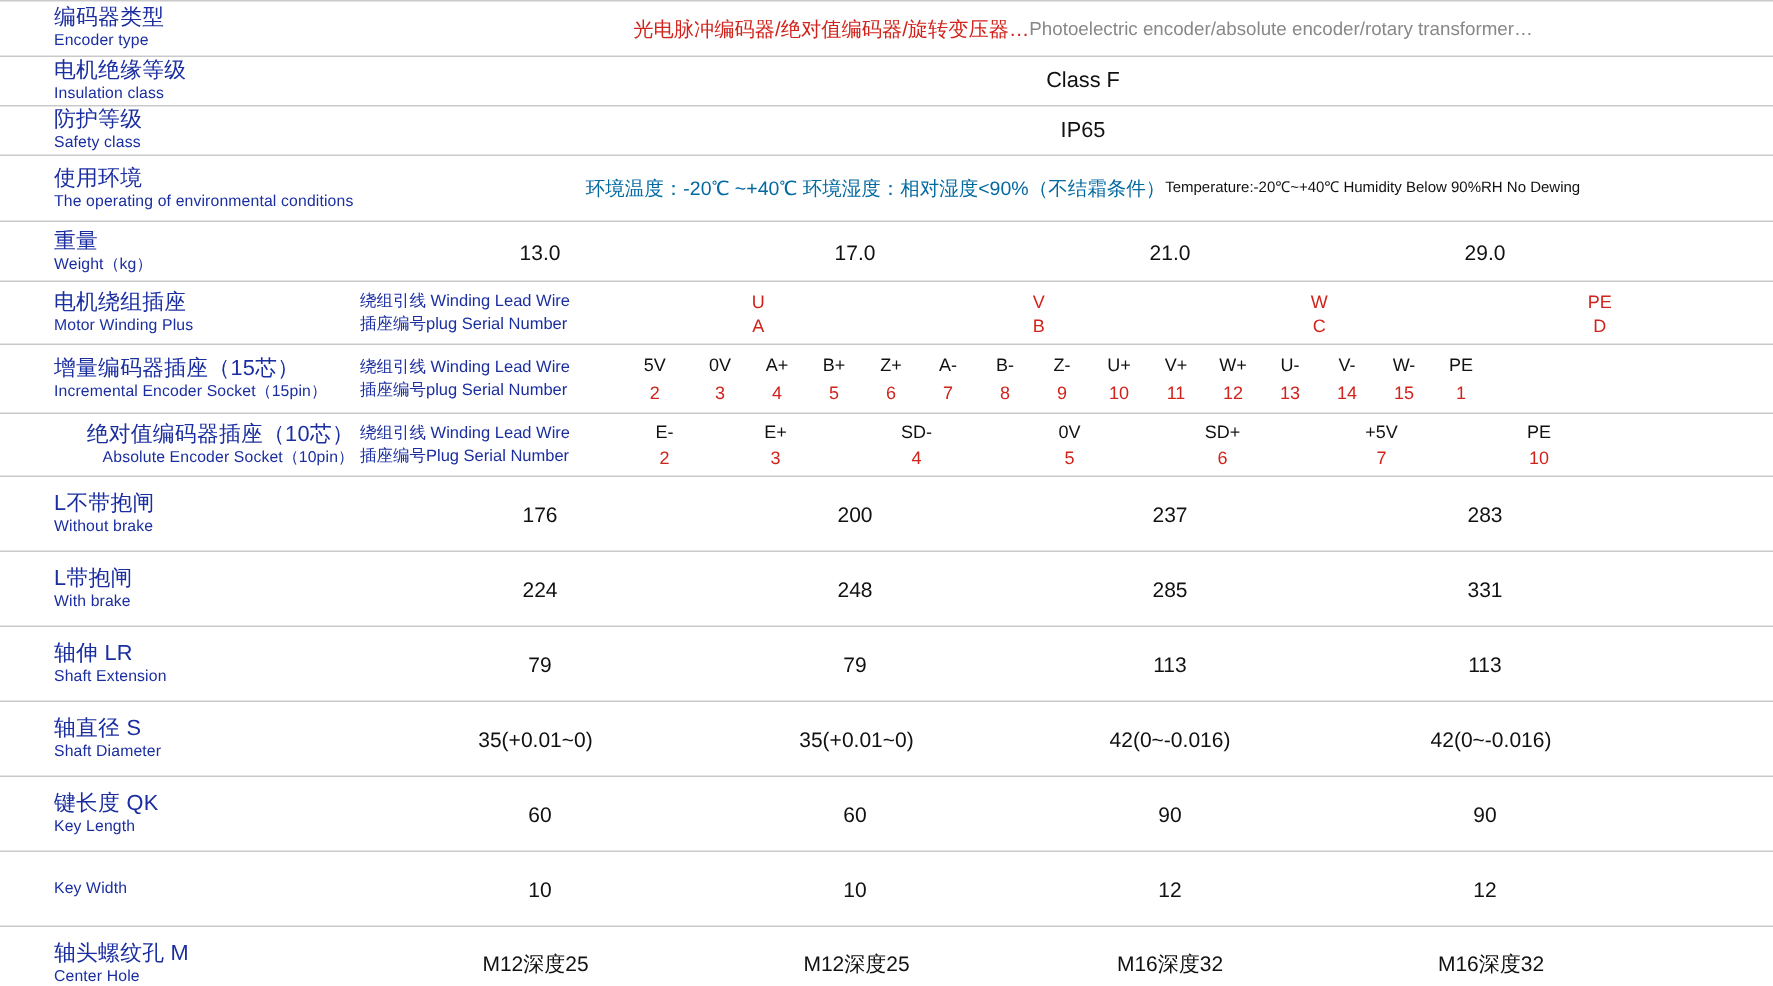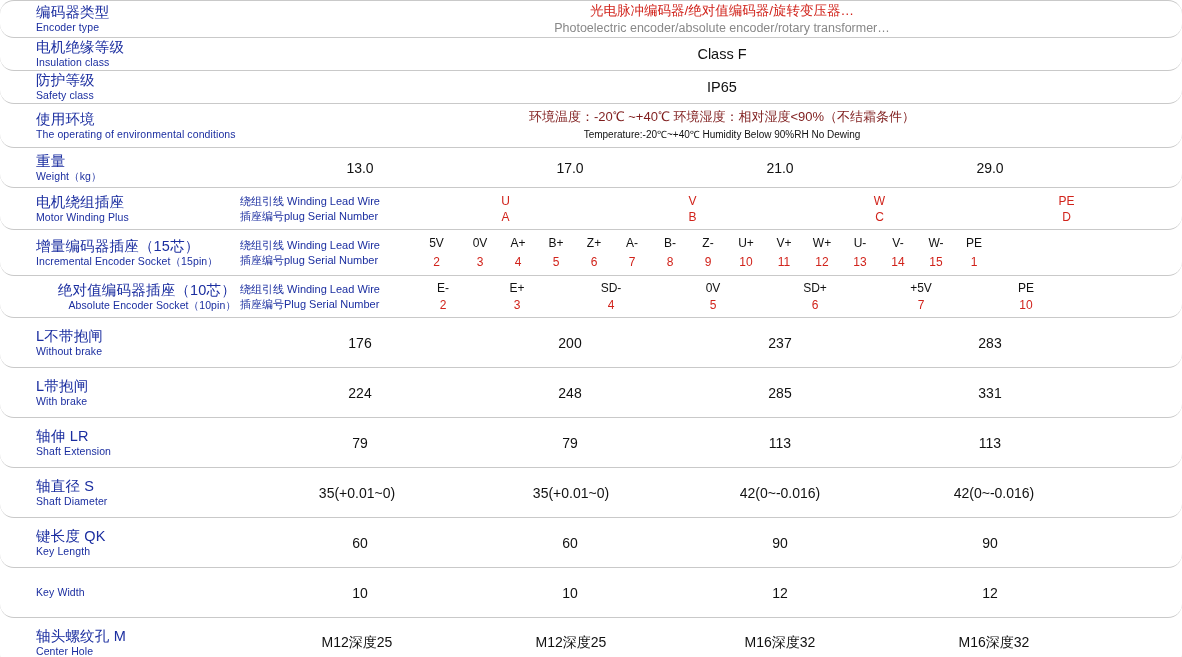--- a/index.html
+++ b/index.html
@@ -15,21 +15,20 @@
     height: 657px;
     background: #fff;
     overflow: hidden;
   }
   .row {
     position: relative;
     display: flex;
     align-items: stretch;
     border-bottom: 1px solid #c9c9c9;
     width: 1182px;
-    border-radius: 14px;
   }
   .row:first-child { border-top: 1px solid #c9c9c9; }
   .label-cell {
     width: 262px;
     flex: 0 0 262px;
     padding: 5px 0 5px 36px;
     display: flex;
     flex-direction: column;
     justify-content: center;
   }
@@ -99,29 +98,29 @@
     color: #111;
     font-size: 14px;
   }
 
   .r-weight .quad > div { width: 176px; }
   .r-num .quad > div { width: 176px; }
 
   .full-center {
     flex: 1 1 auto;
     display: flex;
-    flex-direction: column;
+    flex-direction: row;
     align-items: center;
     justify-content: center;
     padding: 13px 0;
   }
   .center-dark { color: #111; font-size: 14.5px; line-height: 20px; }
   .center-red { color: #d1231b; font-size: 13.5px; line-height: 19px; }
   .center-gray { color: #888; font-size: 12.5px; line-height: 17px; }
-  .center-env-cn { color: #7f1d1d; font-size: 13px; line-height: 18px; text-align: right; }
+  .center-env-cn { color: #0369a1; font-size: 13px; line-height: 18px; text-align: right; }
   .center-env-en { color: #111; font-size: 10px; line-height: 18px; }
 
   .h-enc { height: 38px; }
   .h-ins { height: 33px; }
   .h-safe { height: 33px; }
   .h-env { height: 44px; }
   .h-weight { height: 40px; }
   .h-winding { height: 42px; }
   .h-inc { height: 46px; }
   .h-abs { height: 42px; }

